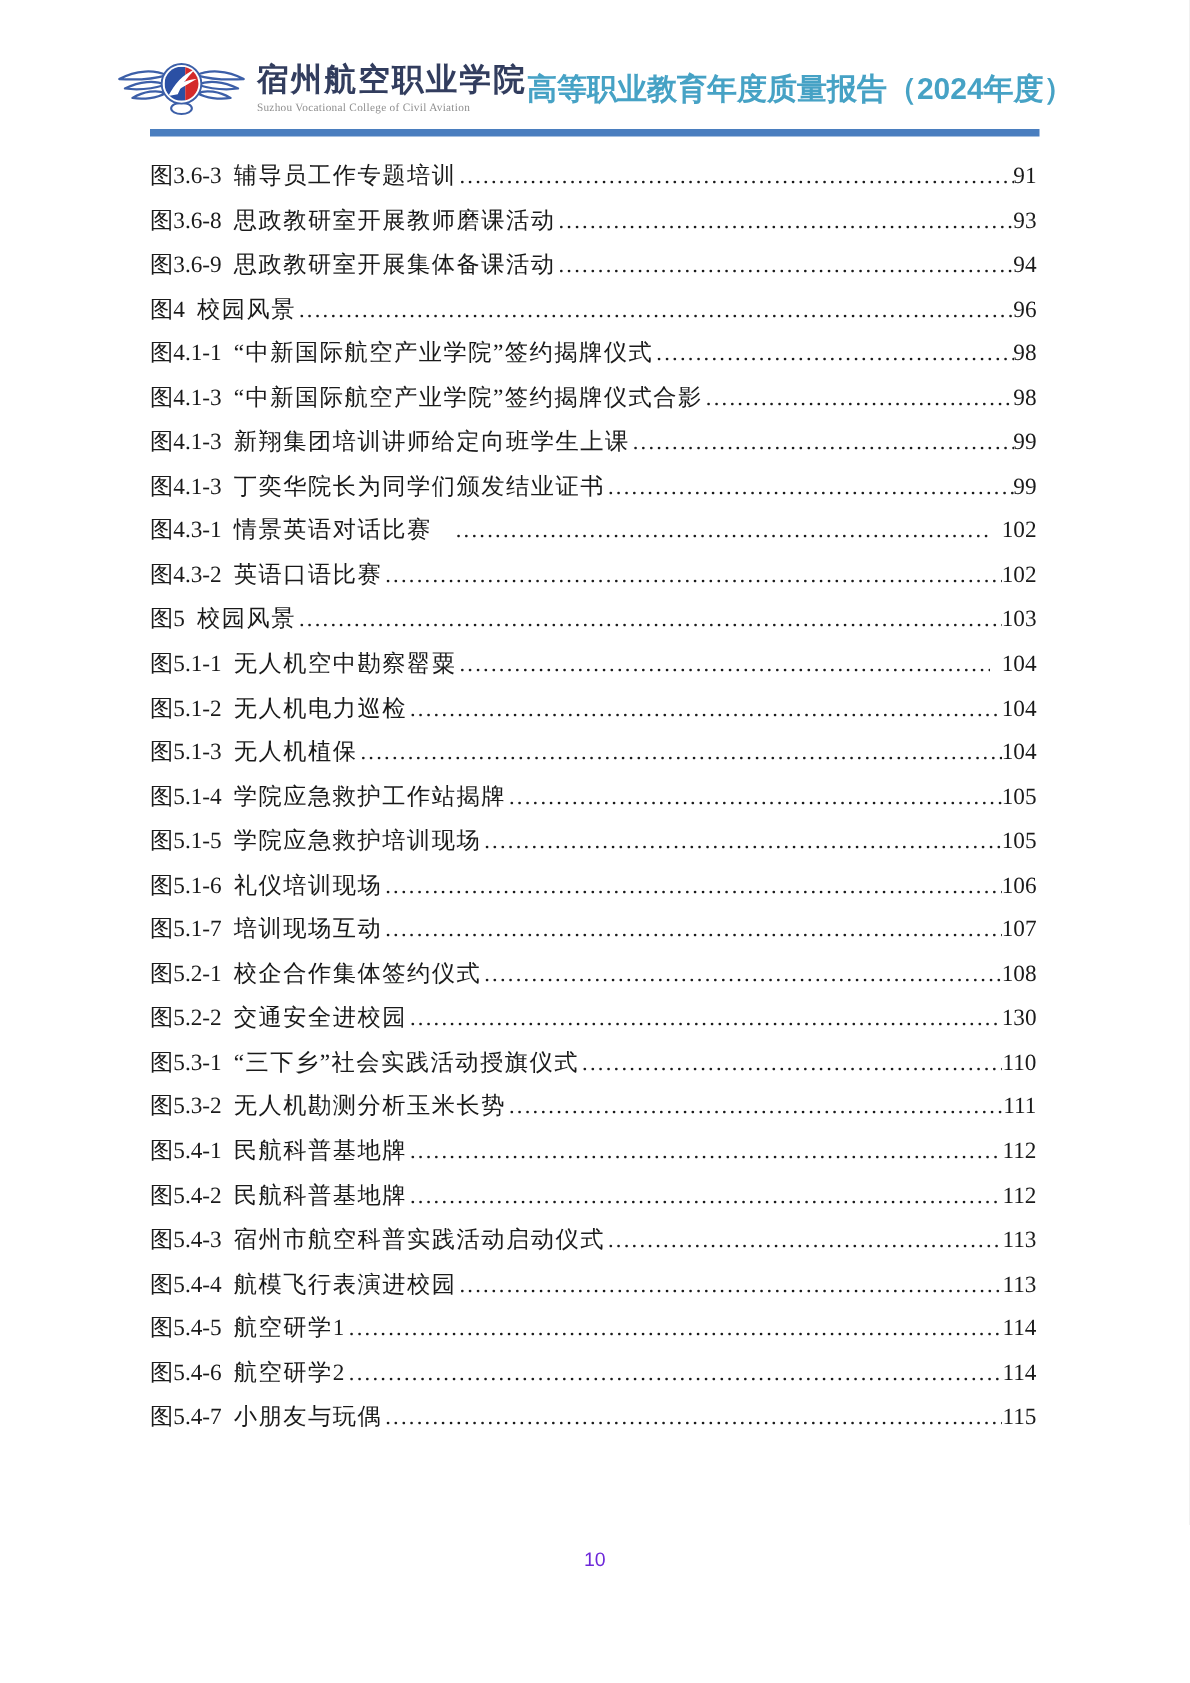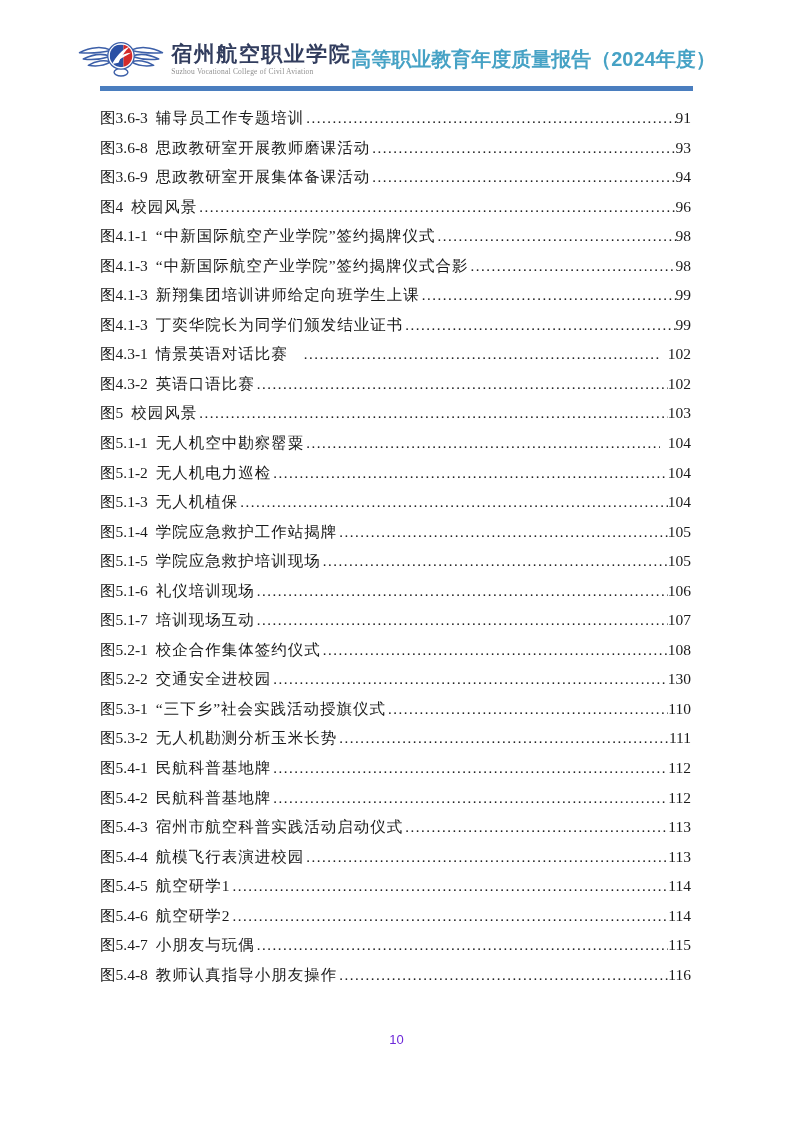--- a/index.html
+++ b/index.html
@@ -320,23 +320,17 @@
       <span class="toc-entry-title">航空研学2</span>
       <span class="toc-dots"></span>
       <span class="toc-entry-page">114</span>
     </div>
       <div class="toc-row">
       <span class="toc-entry-label">图5.4-7</span>
       <span class="toc-entry-title">小朋友与玩偶</span>
       <span class="toc-dots"></span>
       <span class="toc-entry-page">115</span>
     </div>
-      <div class="toc-row">
-      <span class="toc-entry-label">图5.4-8</span>
-      <span class="toc-entry-title">教师认真指导小朋友操作</span>
-      <span class="toc-dots"></span>
-      <span class="toc-entry-page">116</span>
-    </div>
     </div>
 
   <div class="footer">10</div>
 
 </div>
 
 </body></html>

